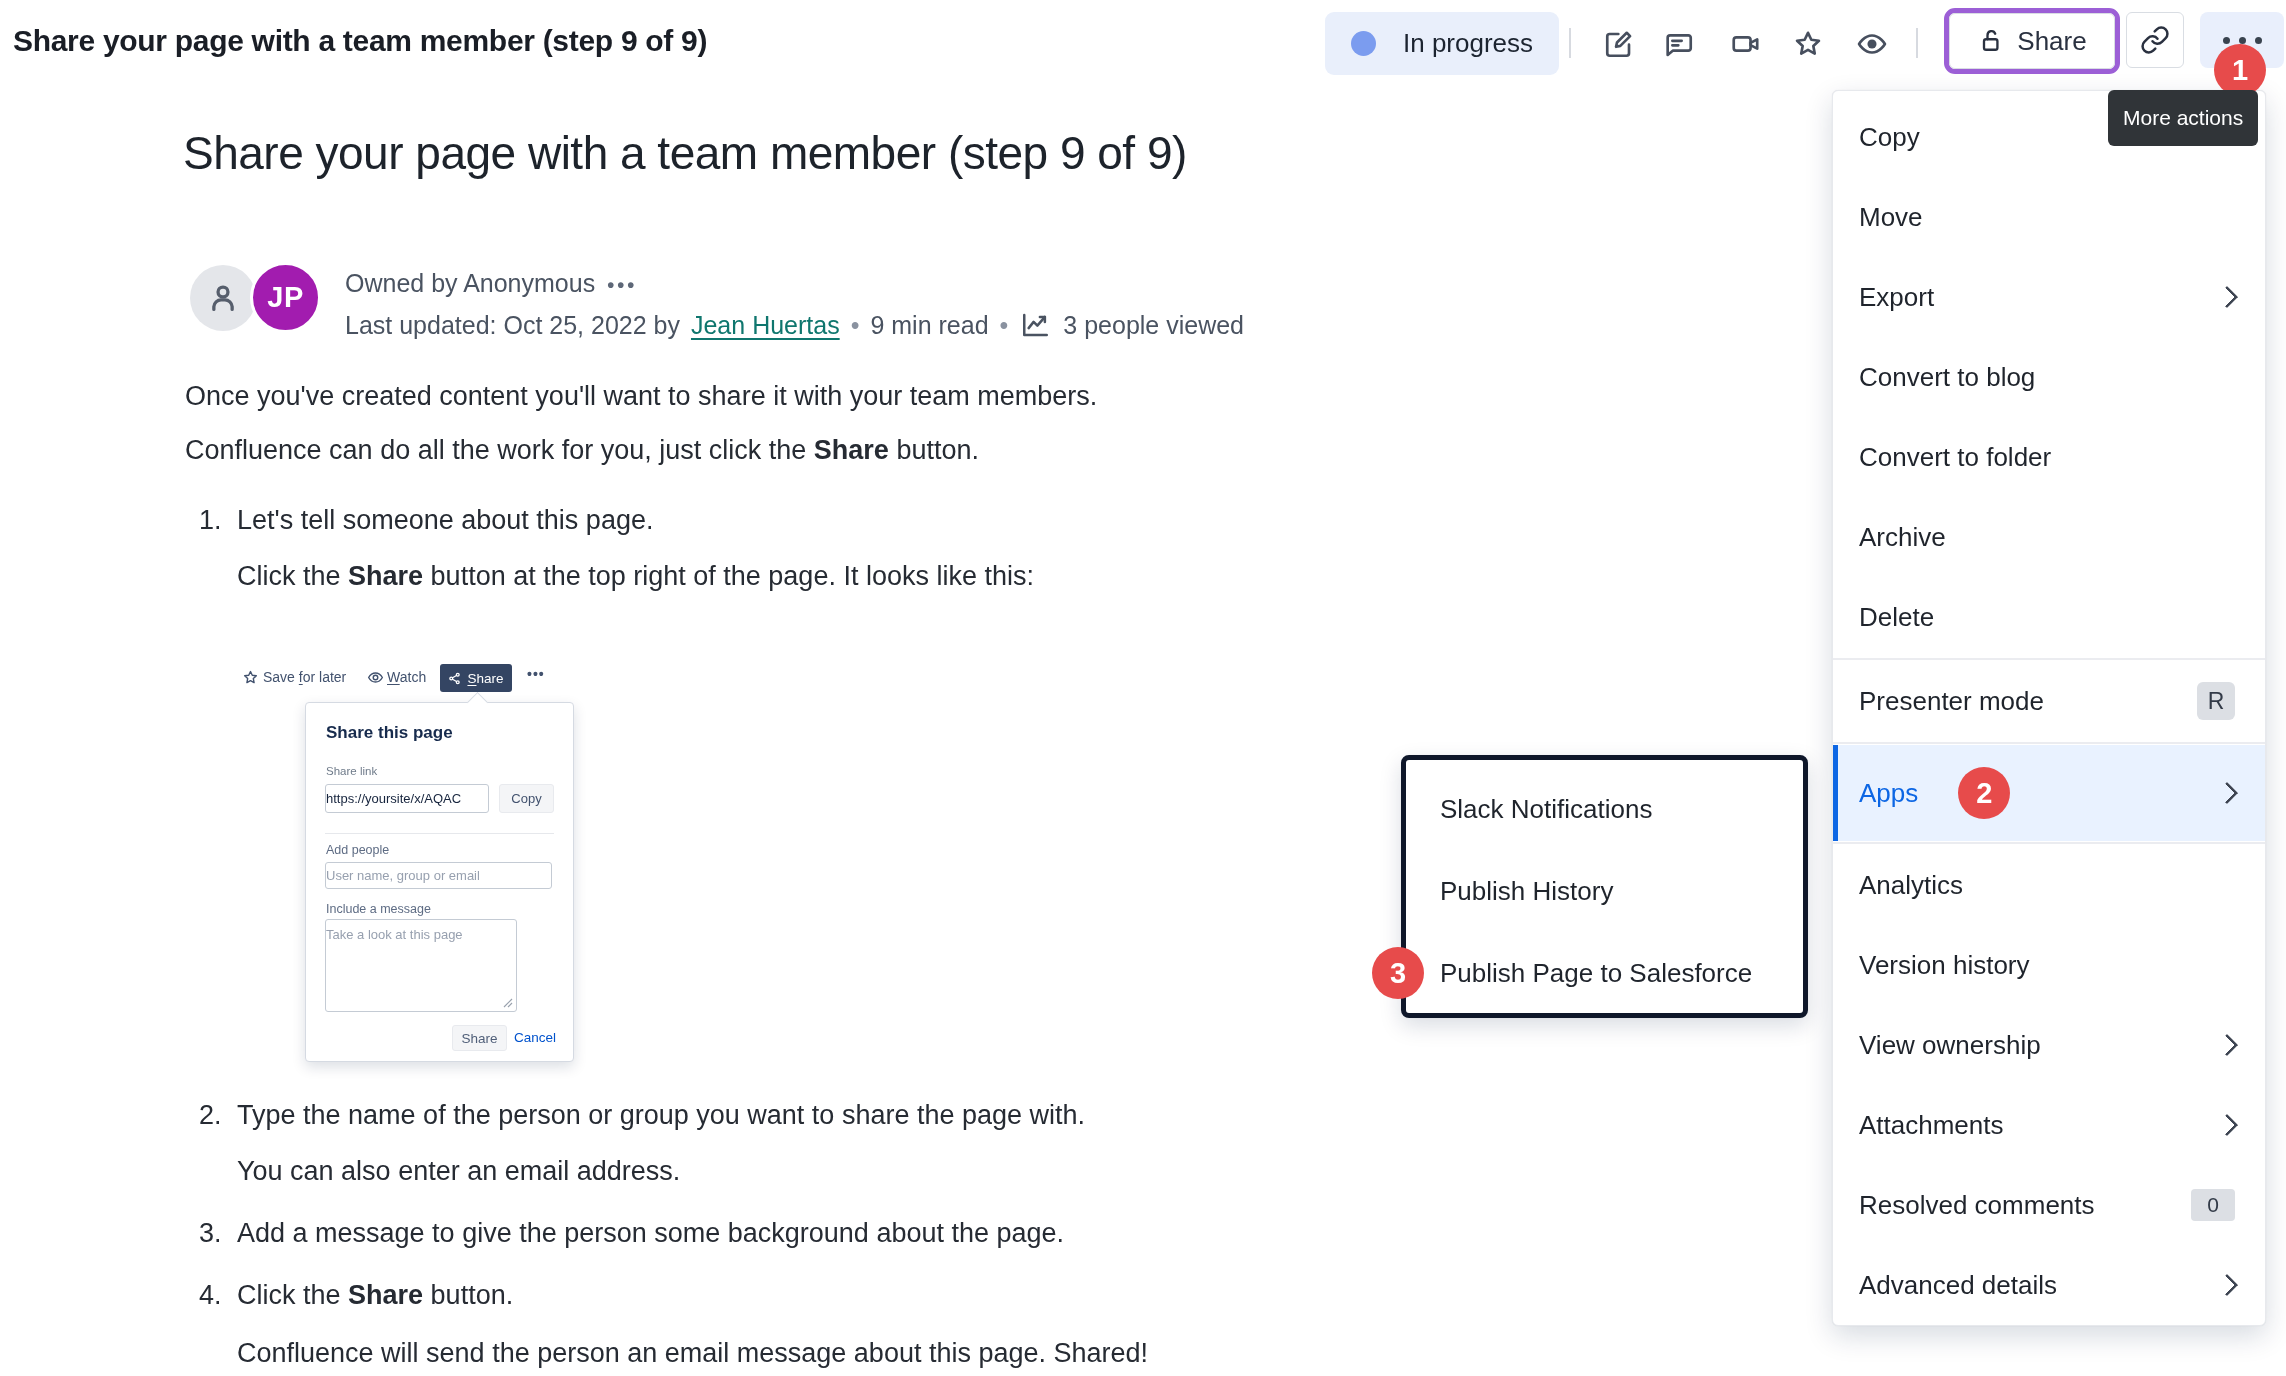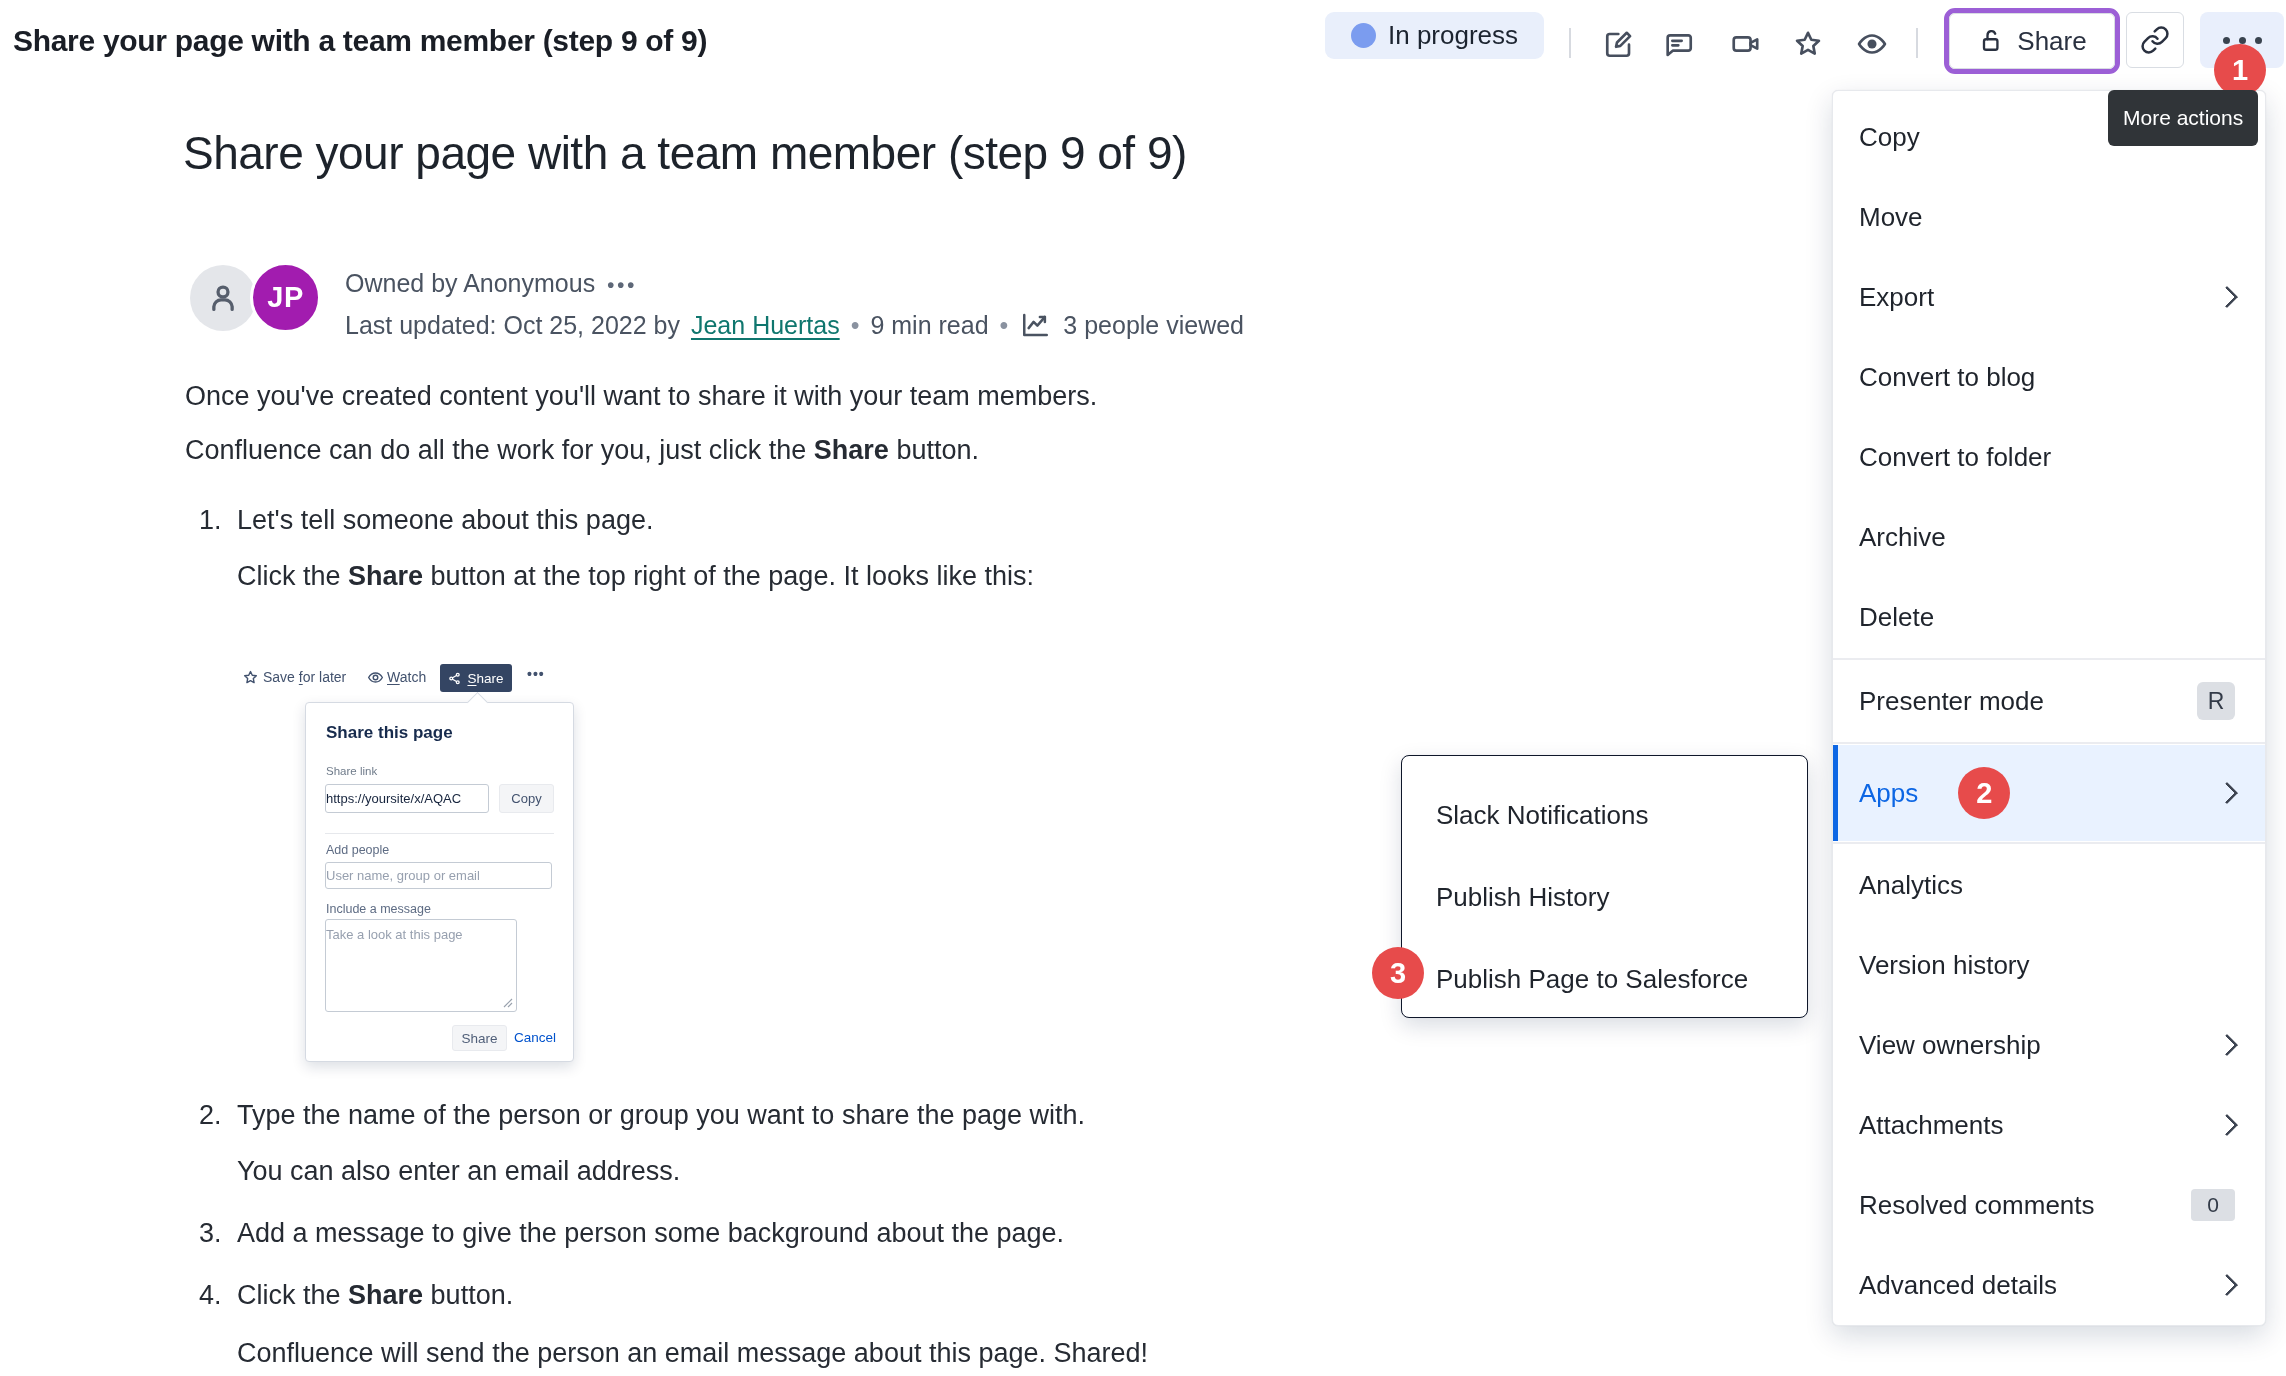--- a/index.html
+++ b/index.html
@@ -3,22 +3,22 @@
 <meta charset="utf-8">
 <style>
   html,body{margin:0;padding:0}
   body{width:2286px;height:1376px;position:relative;background:#fff;overflow:hidden;
        font-family:"Liberation Sans",sans-serif;color:#262B33;}
   .abs{position:absolute}
   svg{display:block}
 
   
   .win-title{left:13px;top:24px;font-size:30px;font-weight:700;color:#1A1E26;letter-spacing:-.3px}
-  .lozenge{left:1325px;top:12px;height:47px;padding:0 26px;background:#E9EFFB;border-radius:9px;
-           display:flex;align-items:center;gap:12px}
+  .lozenge{left:1325px;top:12px;height:63px;padding:0 26px;background:#E9EFFB;border-radius:9px;
+           display:flex;align-items:center;gap:27px}
   .lozenge .dot{width:25px;height:25px;border-radius:50%;background:#7B9CEF}
   .lozenge .txt{font-size:26px;color:#1C2430}
   .vdiv{width:2px;height:30px;background:#D7DAE0;top:28px}
   .tbicon{top:28px;width:32px;height:32px;cursor:pointer}
   .share-wrap{left:1944px;top:8px;width:176px;height:66px;border:5px solid #9C5FD6;border-radius:11px;
               background:#fff;box-sizing:border-box;display:flex;align-items:center;justify-content:center}
   .share-btn{width:100%;height:100%;border:1px solid #D9DDE3;border-radius:6px;box-sizing:border-box;
              display:flex;align-items:center;justify-content:center;gap:12px;background:#fff;cursor:pointer}
   .share-btn .lbl{font-size:26px;color:#2A3140}
   .link-btn{left:2126px;top:12px;width:58px;height:56px;border:1px solid #D9DDE3;border-radius:6px;
@@ -43,22 +43,22 @@
   .sep{height:2px;background:#EBECF0;margin:1px 0}
   .chev{width:13px;height:13px;border-top:3px solid #3E4552;border-right:3px solid #3E4552;
         transform:rotate(45deg);border-radius:1px;flex:none}
   .kbd{min-width:38px;height:38px;background:#DCDFE4;border-radius:6px;display:flex;align-items:center;
        justify-content:center;font-size:23px;color:#333B48;padding:0 6px;box-sizing:border-box}
   .cnt{min-width:44px;height:32px;background:#DCDFE4;border-radius:4px;display:flex;align-items:center;
        justify-content:center;font-size:21px;color:#333B48}
   .mi .rbadge{margin-left:40px;flex:none}
 
   
-  .submenu{left:1401px;top:755px;width:407px;height:263px;background:#fff;border:1px solid #0f172a;
-           border-radius:8px;box-sizing:border-box;padding-top:18px;z-index:5;
+  .submenu{left:1401px;top:755px;width:407px;height:263px;background:#fff;border:5px solid #0f172a;
+           border-radius:8px;box-sizing:border-box;padding-top:8px;z-index:5;
            box-shadow:0 8px 22px rgba(9,30,66,.15),0 0 1px rgba(9,30,66,.12)}
   .smi{height:82px;display:flex;align-items:center;padding:0 26px 0 34px;font-size:26px;color:#1F242C;cursor:pointer}
 
   
   .h1{left:183px;top:126px;font-size:46px;font-weight:500;color:#1D232B;letter-spacing:-.5px}
   .av1{left:190px;top:265px;width:66px;height:66px;border-radius:50%;background:#E4E6EA;
        display:flex;align-items:center;justify-content:center;cursor:pointer}
   .av2{left:250px;top:262px;width:71px;height:71px;border-radius:50%;background:#a21caf;border:3px solid #fff;
        box-sizing:border-box;display:flex;align-items:center;justify-content:center;color:#fff;
        font-weight:700;font-size:29px;cursor:pointer;letter-spacing:.5px}

